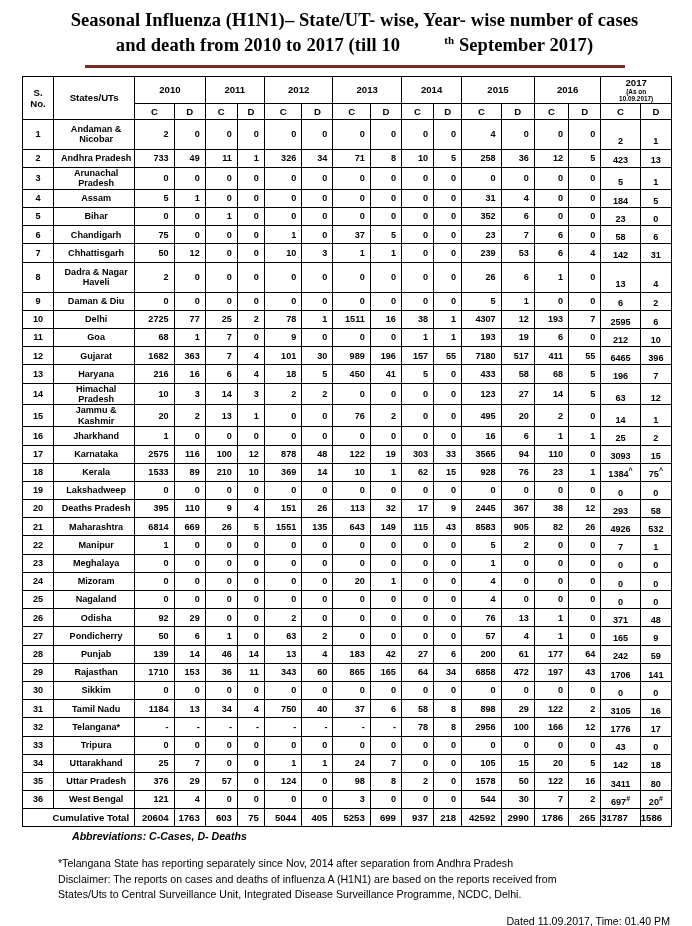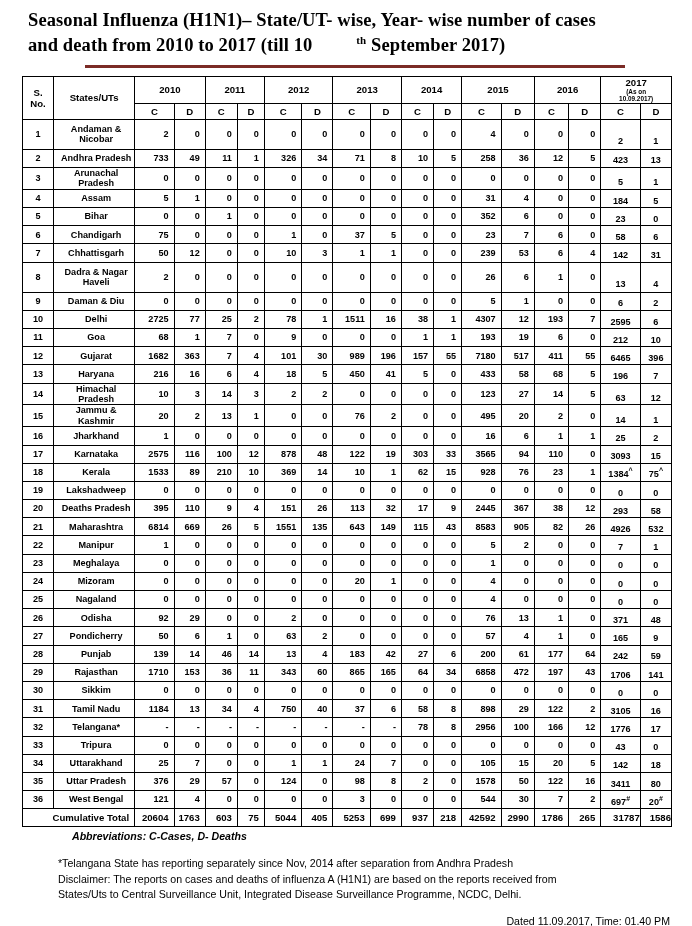--- a/index.html
+++ b/index.html
@@ -18,20 +18,21 @@
   .page {
     width: 692px;
     height: 926px;
     position: relative;
     box-sizing: border-box;
   }
 
   
   .title-block {
     padding: 8px 11px 0 28px;
+    text-align: center;
   }
   .title-line {
     font-family: "Liberation Serif", serif;
     font-size: 18.5px;
     font-weight: bold;
     letter-spacing: 0.1px;
     line-height: 25px;
     white-space: nowrap;
   }
   .title-line sup {
@@ -124,21 +125,21 @@
   tfoot td {
     height: 17px;
     font-weight: bold;
     font-size: 9.6px;
   }
   tfoot td.total-label {
     text-align: right;
     padding-right: 5px;
   }
   tfoot td.num { text-align: right; padding-right: 5px; }
-  tfoot td.c2017 { text-align: right; padding-right: 0; vertical-align: middle; }
+  tfoot td.c2017 { text-align: left; padding-right: 0; vertical-align: middle; }
 
   
   .abbrev {
     padding: 3px 0 0 72px;
     font-size: 10.6px;
     font-weight: bold;
     font-style: italic;
   }
   .notes {
     padding: 14px 0 0 58px;

